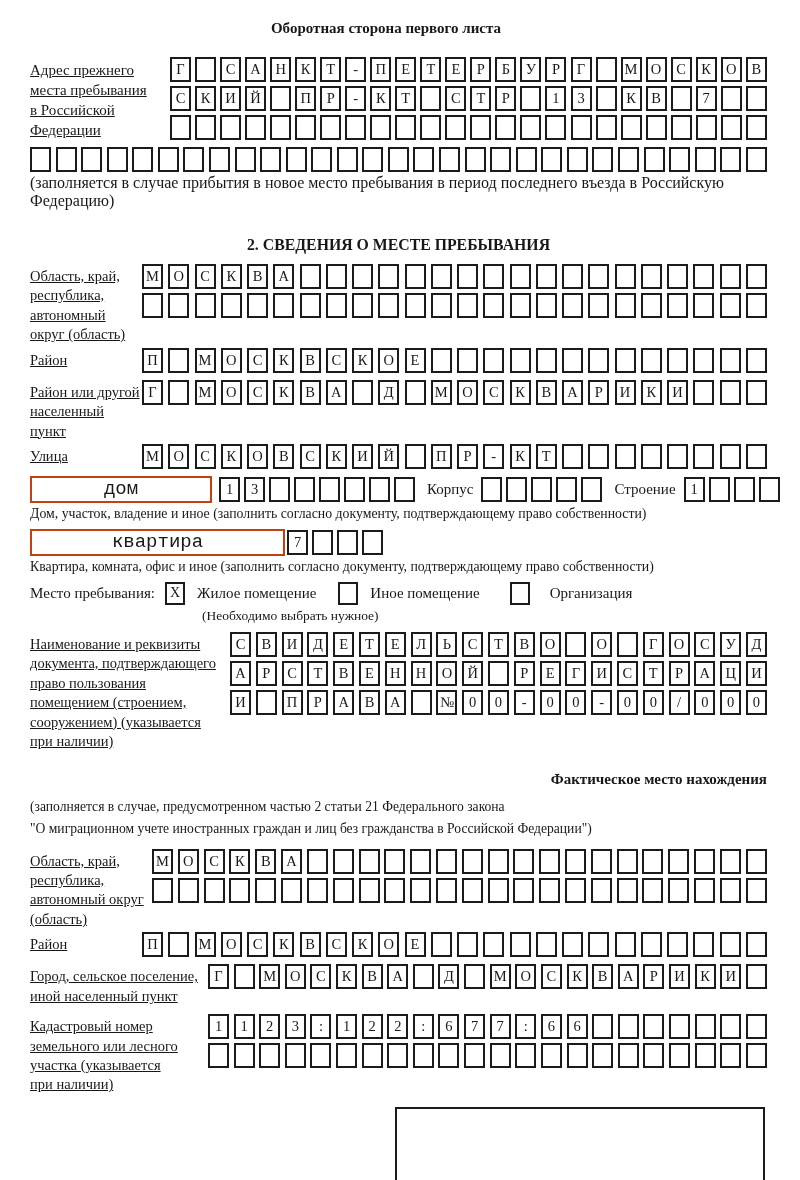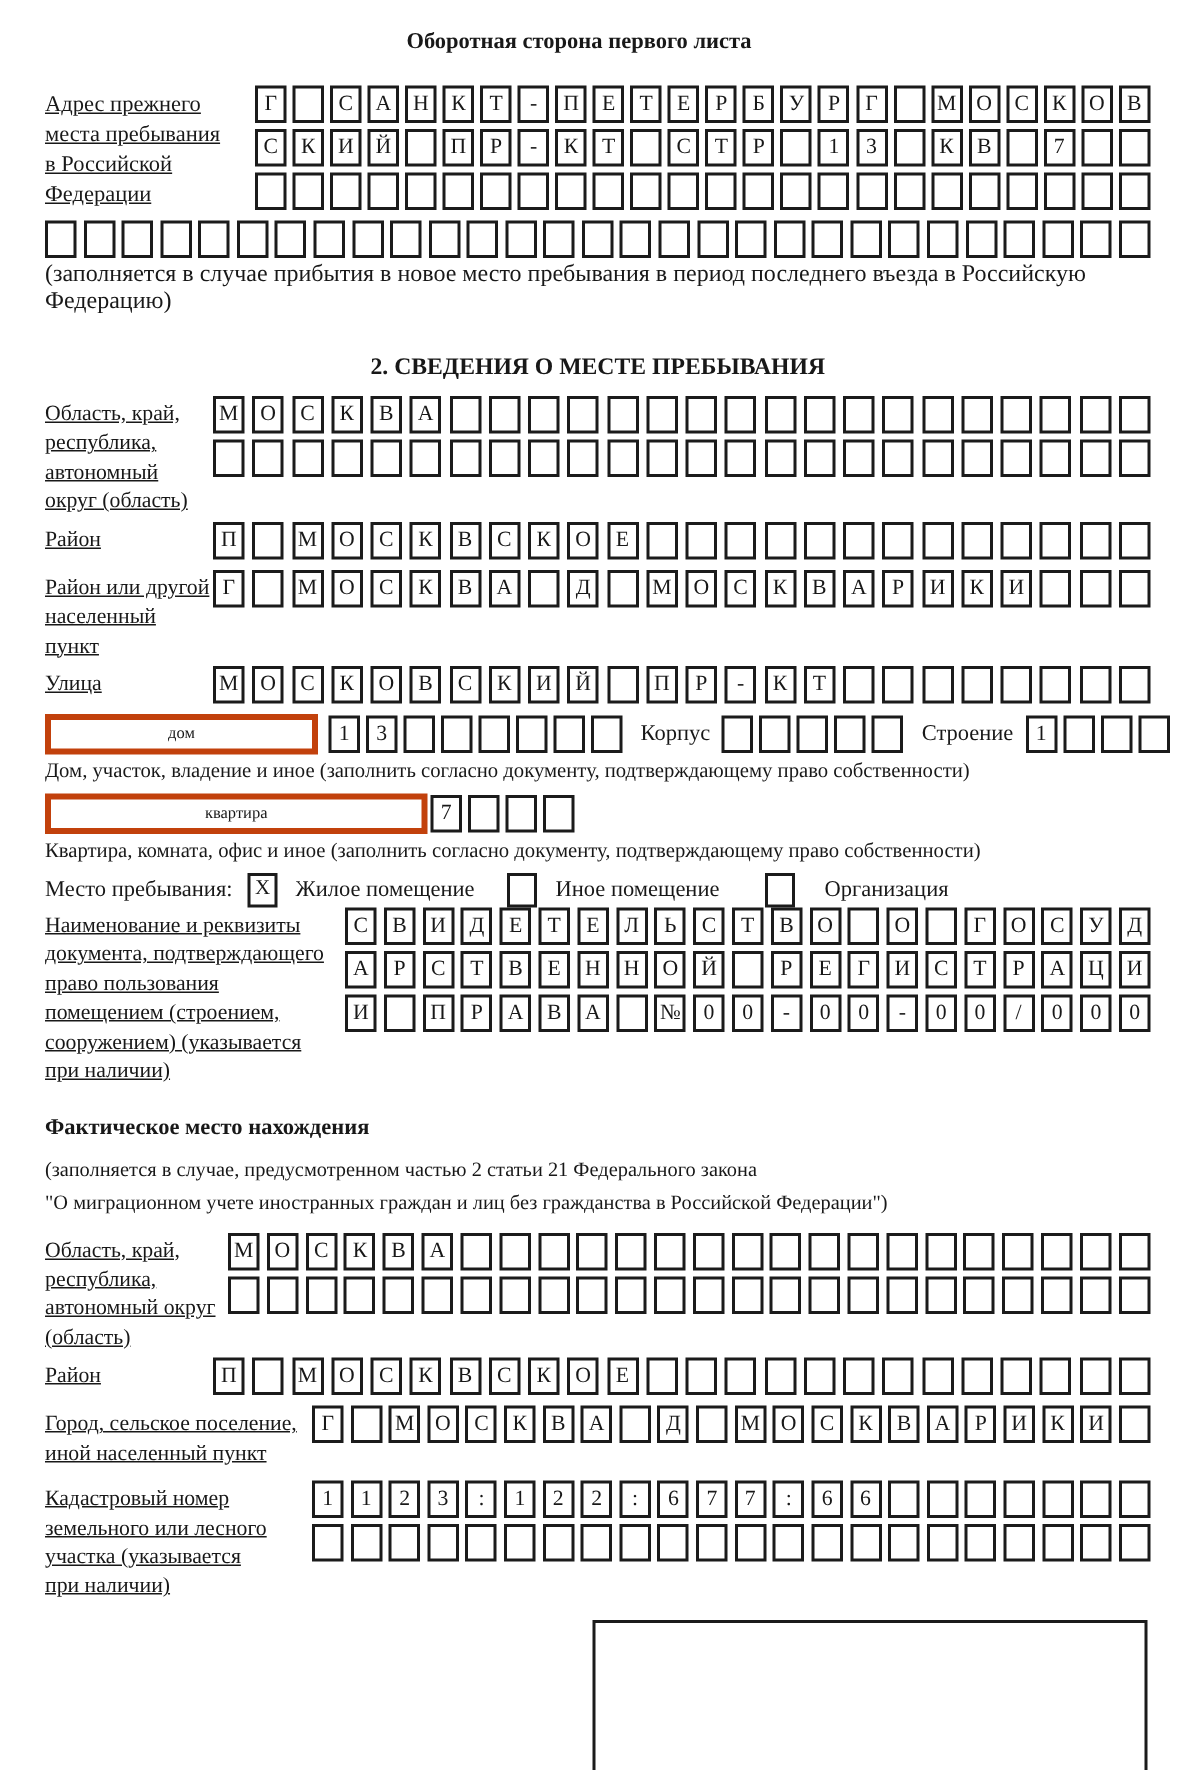--- a/index.html
+++ b/index.html
@@ -15,26 +15,26 @@
         display:flex;align-items:center;justify-content:center;font-size:14.5px;flex:none;}
 
   .b-prev .flabel{width:140px;font-size:15px;}
   .b-sec .flabel{width:112px;}
   .b-doc .flabel{width:200px;}
   .b-wide .flabel{width:178px;}
 
   .fullrow{margin:2px 0 2px 0;}
   .note-center{text-align:left;font-size:16px;margin:2px 0 26px 0;}
   .sec-title{text-align:center;font-weight:bold;font-size:15.8px;margin:14px 0 10px 0;}
-  .sub-title{text-align:left;font-weight:bold;font-size:15px;margin:20px 0 8px 0;}
+  .sub-title{text-align:right;font-weight:bold;font-size:15px;margin:20px 0 8px 0;}
   .sub-note{text-align:left;font-size:13.6px;line-height:1.55;margin:0 0 10px 0;}
 
   .house-row{display:flex;align-items:center;margin:3px 0 3px 0;}
-  .labelbox{border:4px solid #c2410c;box-sizing:border-box;height:27px;display:flex;
-            align-items:center;justify-content:center;font-size:11px;flex:none;}
+  .labelbox{border:2px solid #c2410c;box-sizing:border-box;height:27px;display:flex;
+            align-items:center;justify-content:center;font-size:19px;flex:none;font-family:Liberation Mono, monospace;}
   .lb-dom{width:182px;margin-right:7px;}
   .lb-kv{width:255px;margin-right:2px;}
   .cellgroup{display:flex;gap:4px;flex:none;}
   .inline-lbl{font-size:15px;margin:0 8px 0 12px;flex:none;}
   .caption{font-size:13.8px;margin:1px 0 7px 0;}
 
   .stay-row{display:flex;align-items:center;font-size:15px;margin-top:5px;}
   .chkbox{width:20px;height:23px;border:2px solid #1b1b1b;box-sizing:border-box;flex:none;
           display:flex;align-items:center;justify-content:center;font-size:14px;}
   .chk-gap{margin:0 12px 0 10px;}
@@ -373,20 +373,21 @@
 
   <div class="stay-row">
     <span>Место пребывания:</span>
     <span class="chkbox chk-gap">X</span>
     <span>Жилое помещение</span>
     <span class="chkbox chk-gap" style="margin-left:22px;"></span>
     <span>Иное помещение</span>
     <span class="chkbox chk-gap" style="margin-left:30px;margin-right:20px;"></span>
     <span>Организация</span>
   </div>
+  <div class="stay-note">(Необходимо выбрать нужное)</div>
 
   <div class="frow b-doc">
     <div class="flabel">Наименование и реквизиты
 документа, подтверждающего
 право пользования
 помещением (строением,
 сооружением) (указывается
 при наличии)</div>
     <div class="fcells">
       <div class="boxrow">

